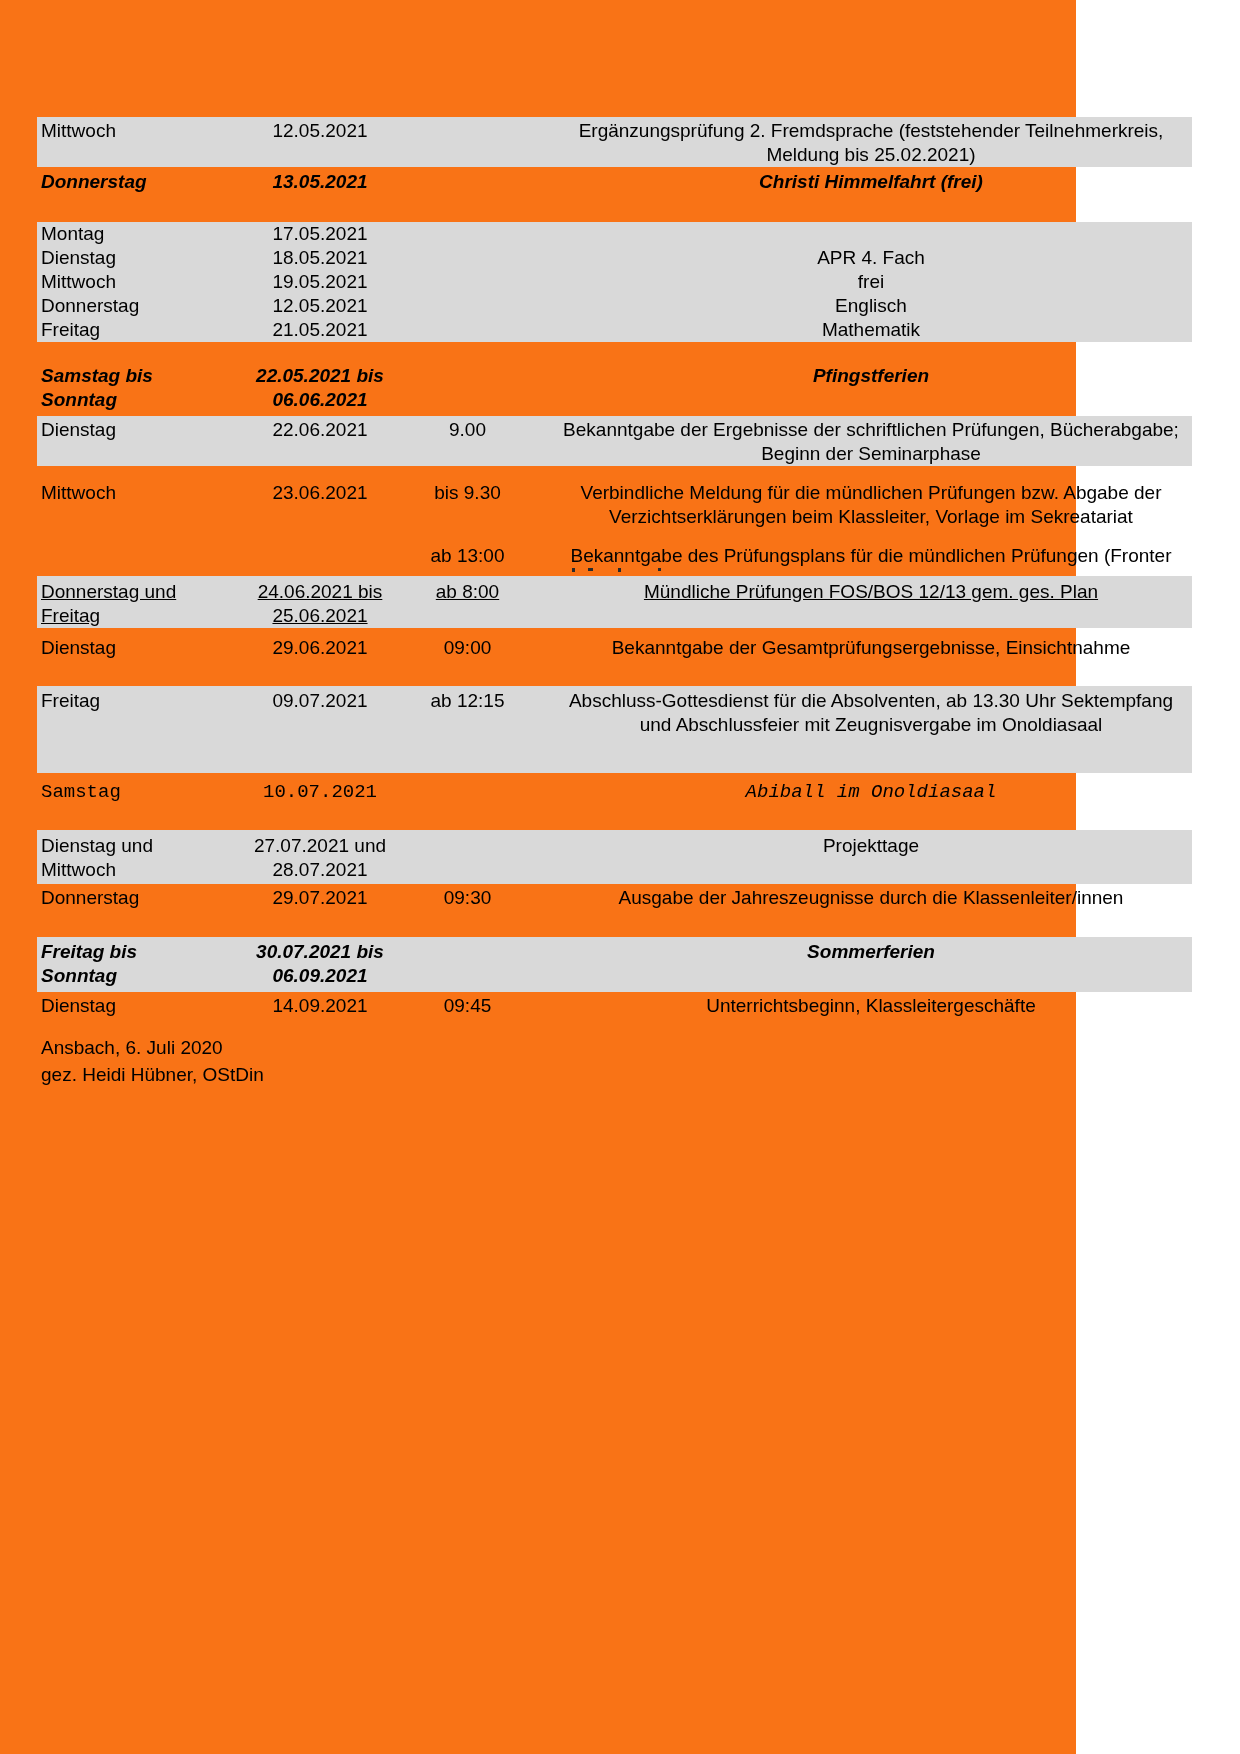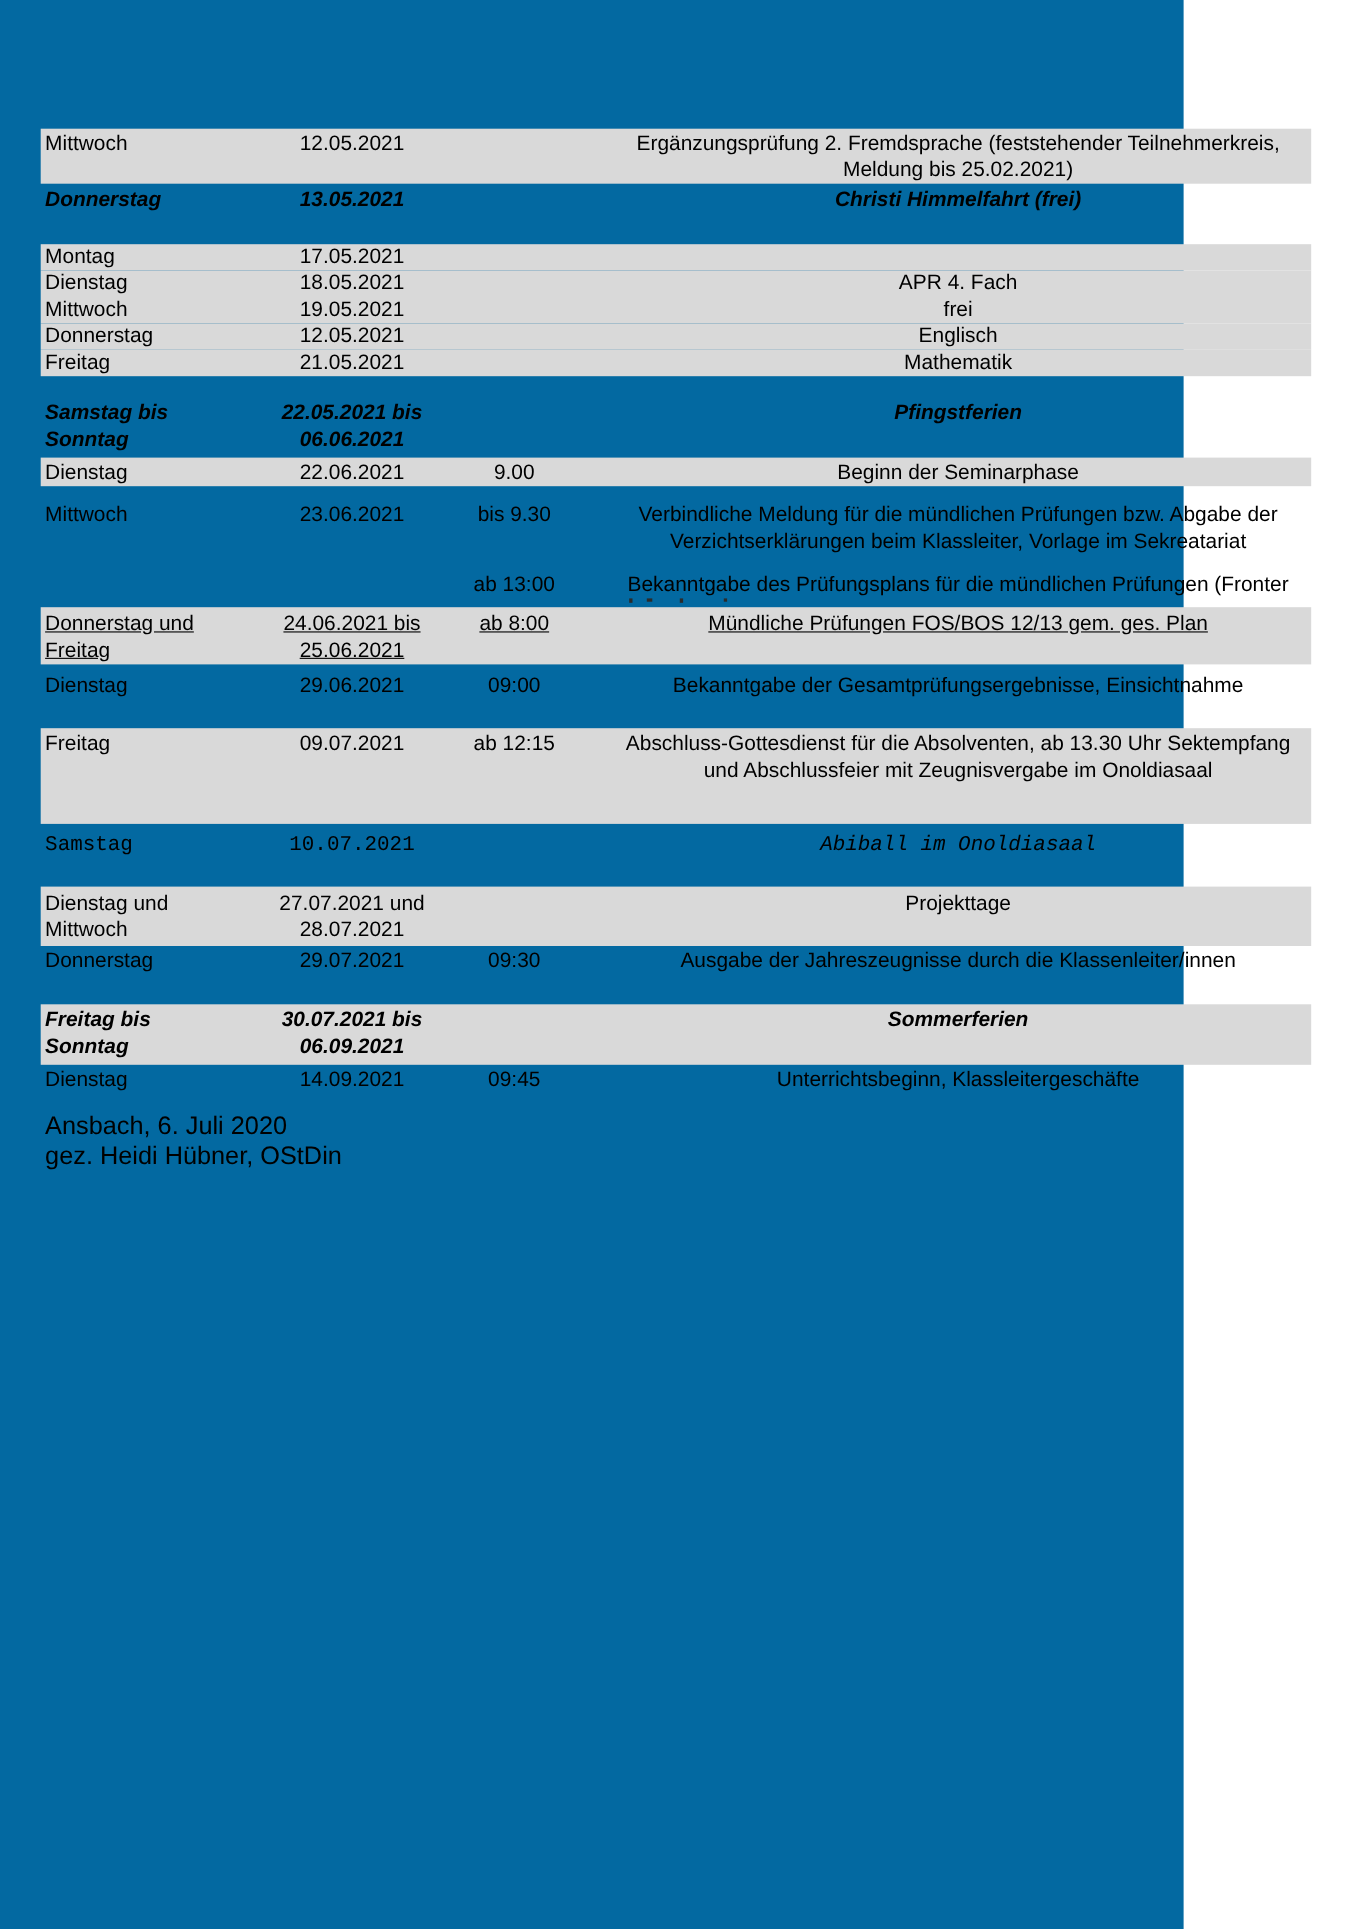--- a/index.html
+++ b/index.html
@@ -3,21 +3,21 @@
 <meta charset="utf-8">
 <style>
   html,body{margin:0;padding:0;}
   body{
     width:1240px;height:1754px;
     background:#ffffff;
     font-family:"Liberation Sans", sans-serif;
     color:#000000;
     position:relative;
   }
-  .page{position:absolute;top:0;left:0;width:1076px;height:1754px;background:#0369a1;}
+  .page{position:absolute;top:0;left:0;width:1076px;height:1754px;background:#f97316;}
   .table{position:absolute;top:117px;left:37px;width:1155px;}
   .row{display:grid;grid-template-columns:203px 160px 135px 1fr;font-size:19px;line-height:24px;}
   .row.shaded{background:#d9d9d9;}
   .cell{min-height:0;}
   .cell.day{padding-left:4px;text-align:left;}
   .cell.date{text-align:center;}
   .cell.time{text-align:center;}
   .cell.desc{padding-left:25px;padding-right:10px;text-align:center;}
   .row.emph .cell{font-weight:bold;font-style:italic;}
   .row.italic-desc .cell.desc{font-style:italic;}
@@ -36,21 +36,21 @@
   .r16{padding-top:4px;padding-bottom:2px;}   
   .r17{padding-top:2px;padding-bottom:27px;}  
   .r18{padding-top:3px;padding-bottom:4px;}   
   .r19{padding-top:2px;}                      
   .remnant{position:relative;height:8px;margin-top:0px;}
   .remnant i{position:absolute;top:0;width:3px;height:4px;background:#2b2b2b;display:block;}
   .remnant i:nth-child(1){left:12px;}
   .remnant i:nth-child(2){left:28px;width:5px;height:3px;}
   .remnant i:nth-child(3){left:58px;}
   .remnant i:nth-child(4){left:98px;height:3px;}
-  .footer{position:relative;margin-top:16px;font-size:23px;line-height:27px;padding-left:4px;}
+  .footer{position:relative;margin-top:16px;font-size:19px;line-height:27px;padding-left:4px;}
 </style>
 </head>
 <body>
 
 <div class="page">
   <div class="table">
 
     <div class="row shaded r1">
       <div class="cell day">
           <div>Mittwoch</div>
@@ -157,20 +157,21 @@
       <div class="cell day">
           <div>Dienstag</div>
         </div>
       <div class="cell date">
           <div>22.06.2021</div>
         </div>
       <div class="cell time">
           <div>9.00</div>
         </div>
       <div class="cell desc">
+        <div>Bekanntgabe der Ergebnisse der schriftlichen Prüfungen, Bücherabgabe;</div>
         <div>Beginn der Seminarphase</div>
       </div>
     </div>
 
     <div class="row r10">
       <div class="cell day">
           <div>Mittwoch</div>
         </div>
       <div class="cell date">
           <div>23.06.2021</div>

